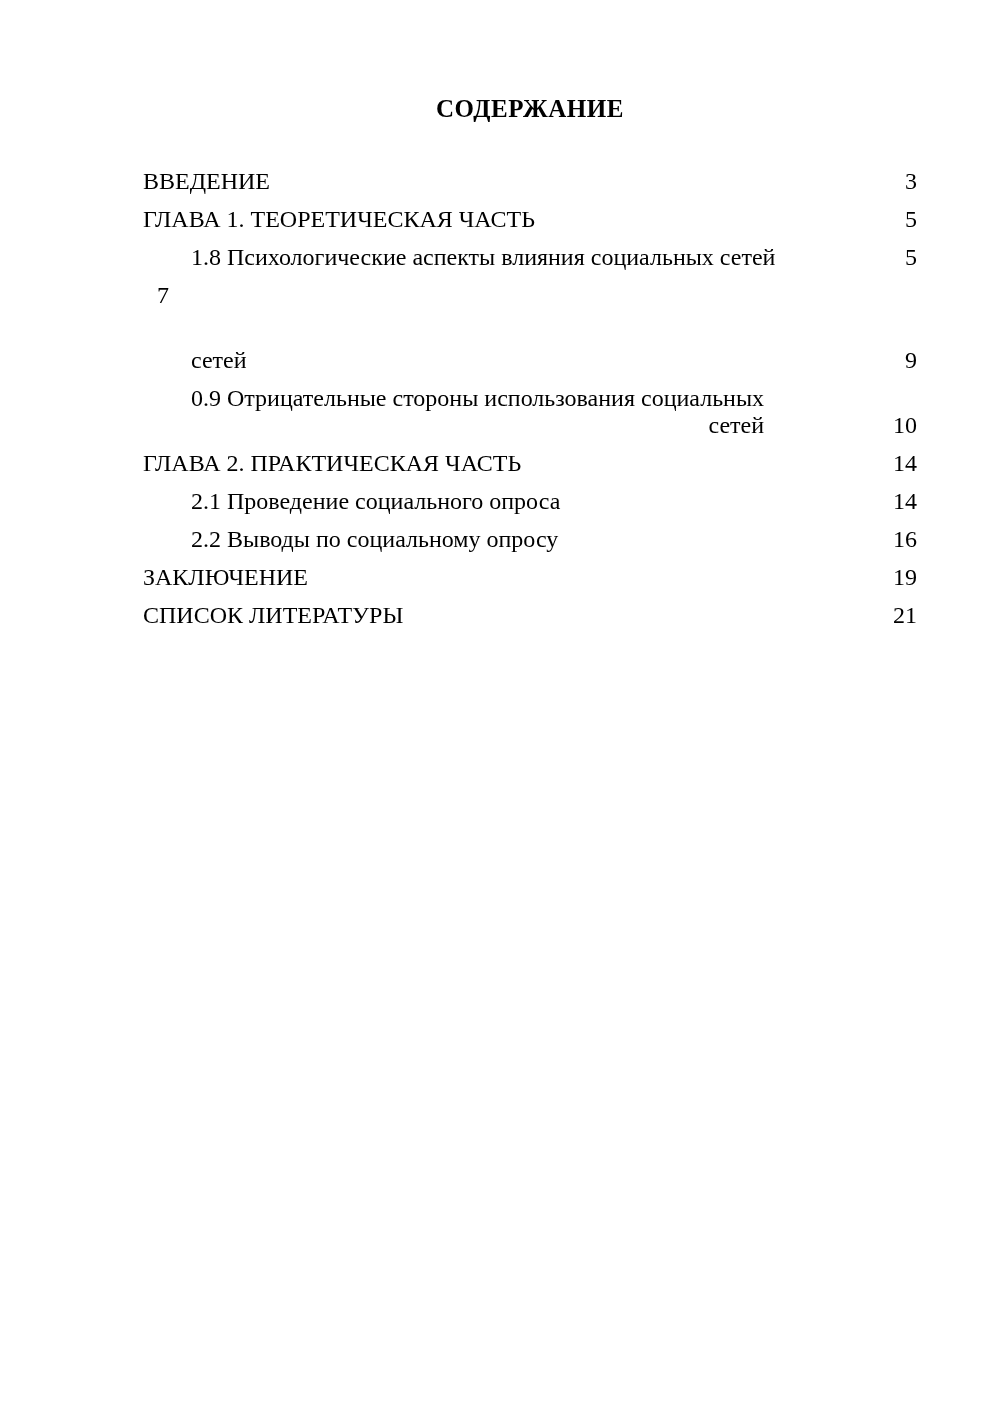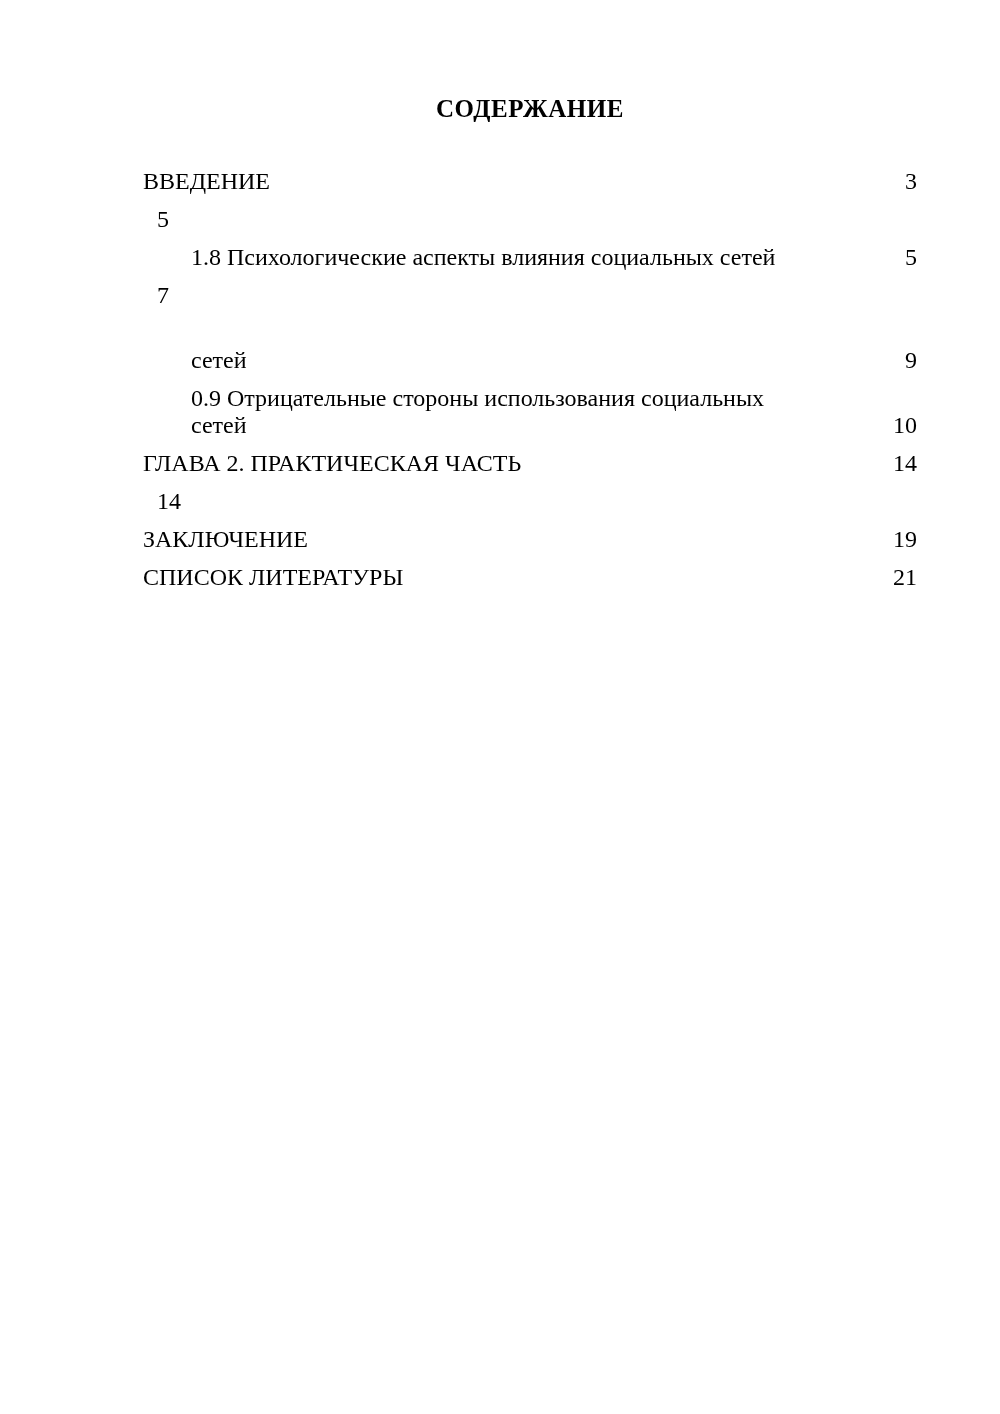--- a/index.html
+++ b/index.html
@@ -29,21 +29,21 @@
     letter-spacing: 0.5px;
   }
   .toc-row {
     display: flex;
     justify-content: space-between;
     align-items: flex-end;
     margin-bottom: 11px;
     font-size: 24px;
     line-height: 27px;
   }
-  .toc-text { text-align: left; }
+  .toc-text { text-align: right; }
   .lvl1 { padding-left: 48px; }
   .toc-page {
     text-align: right;
     white-space: nowrap;
     padding-left: 14px;
   }
   .footer-page-num {
     position: absolute;
     left: 143px; top: 1332px;
     width: 774px;
@@ -62,20 +62,21 @@
     <h1 class="doc-title">СОДЕРЖАНИЕ</h1>
 
     <div class="toc">
 
       <div class="toc-row">
         <div class="toc-text lvl0"><span>ВВЕДЕНИЕ</span></div>
         <div class="toc-page">3</div>
       </div>
 
       <div class="toc-row">
+        <div class="toc-text lvl0"><span>ГЛАВА 1. ТЕОРЕТИЧЕСКАЯ ЧАСТЬ</span></div>
         <div class="toc-page">5</div>
       </div>
 
       <div class="toc-row">
         <div class="toc-text lvl1"><span>1.8 Психологические аспекты влияния социальных сетей</span></div>
         <div class="toc-page">5</div>
       </div>
 
       <div class="toc-row">
         <div class="toc-page">7</div>
@@ -90,23 +91,28 @@
         <div class="toc-text lvl1"><span>0.9 Отрицательные стороны использования социальных</span><br><span>сетей</span></div>
         <div class="toc-page">10</div>
       </div>
 
       <div class="toc-row">
         <div class="toc-text lvl0"><span>ГЛАВА 2. ПРАКТИЧЕСКАЯ ЧАСТЬ</span></div>
         <div class="toc-page">14</div>
       </div>
 
       <div class="toc-row">
+        <div class="toc-text lvl1"><span>2.1 Проведение социального опроса</span></div>
         <div class="toc-page">14</div>
       </div>
 
+      <div class="toc-row">
+        <div class="toc-text lvl1"><span>2.2 Выводы по социальному опросу</span></div>
+        <div class="toc-page">16</div>
+      </div>
 
       <div class="toc-row">
         <div class="toc-text lvl0"><span>ЗАКЛЮЧЕНИЕ</span></div>
         <div class="toc-page">19</div>
       </div>
 
       <div class="toc-row">
         <div class="toc-text lvl0"><span>СПИСОК ЛИТЕРАТУРЫ</span></div>
         <div class="toc-page">21</div>
       </div>

